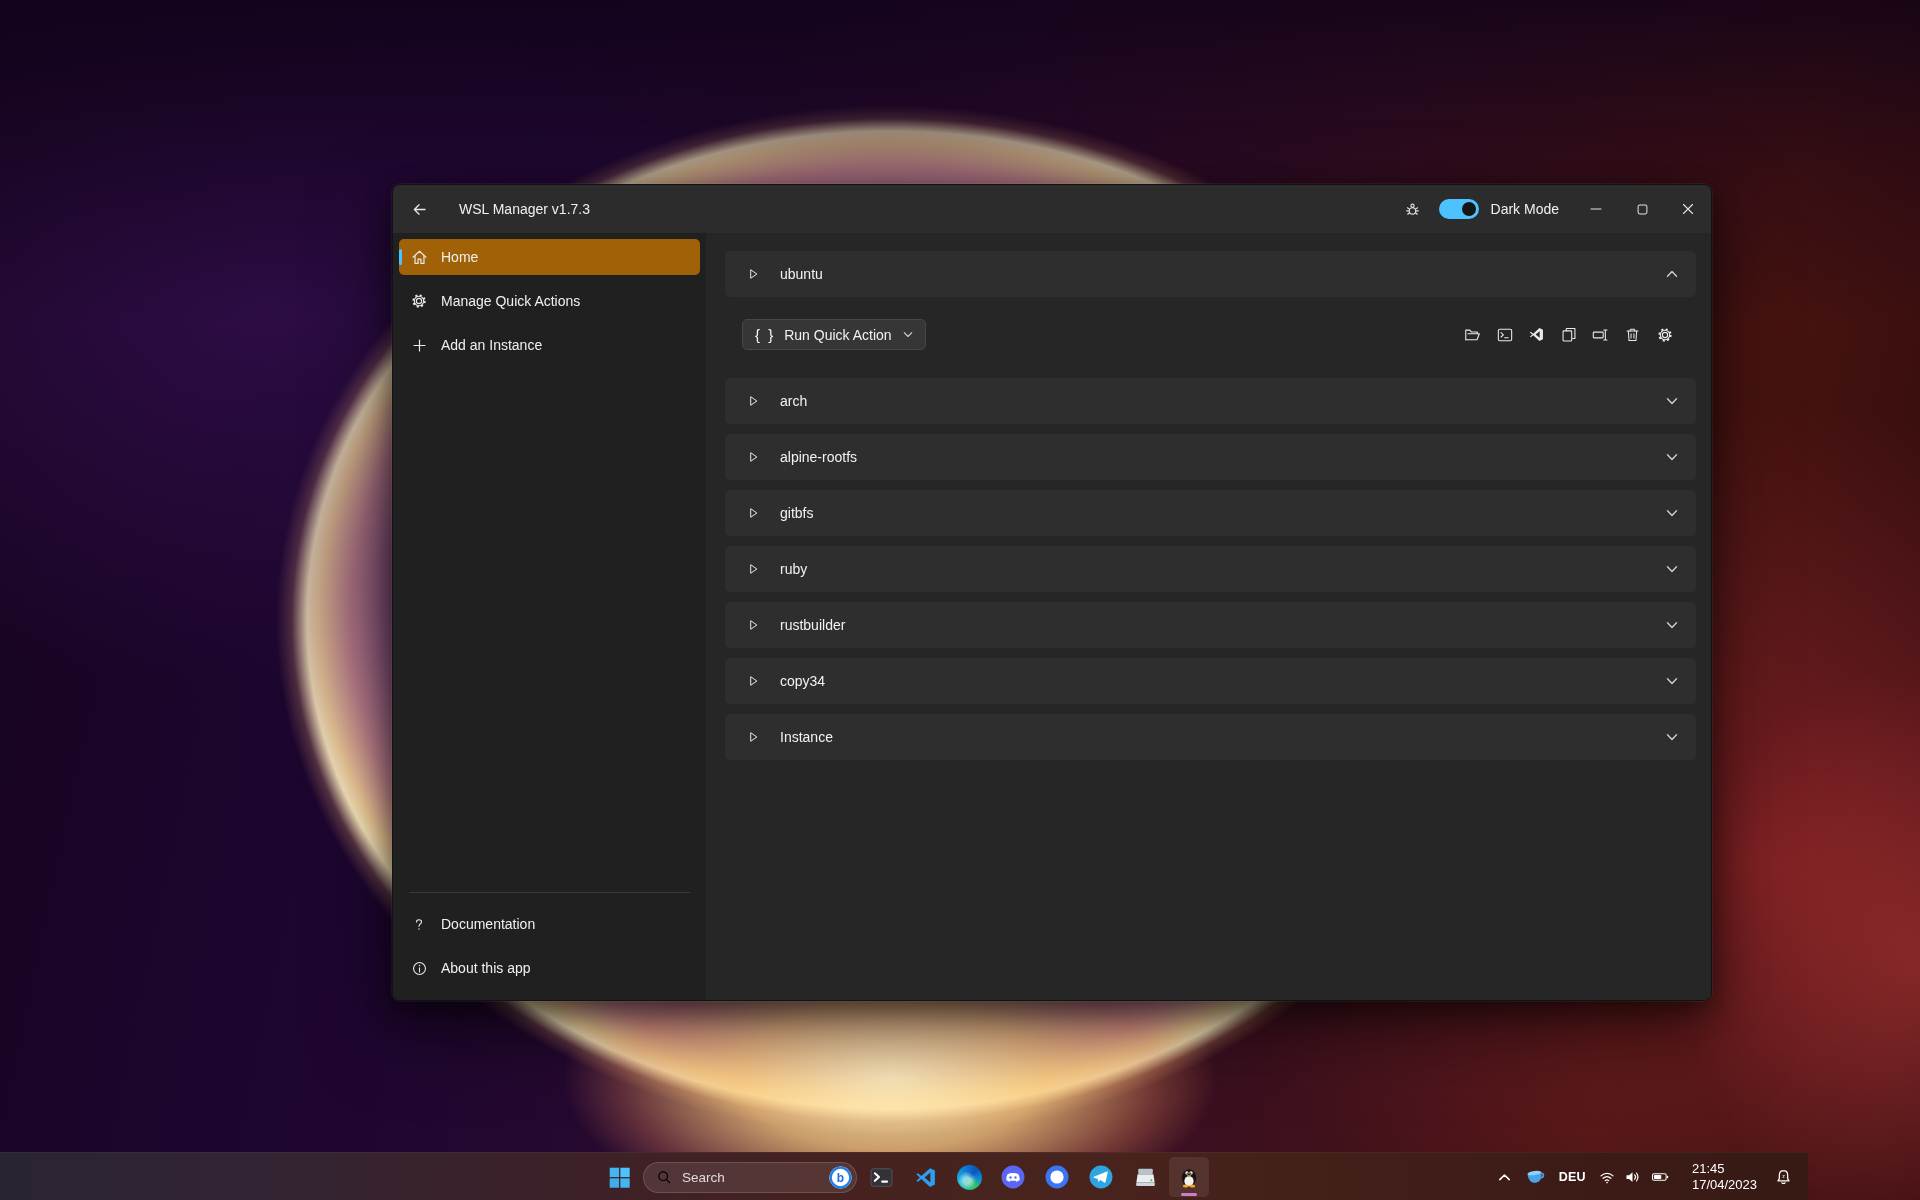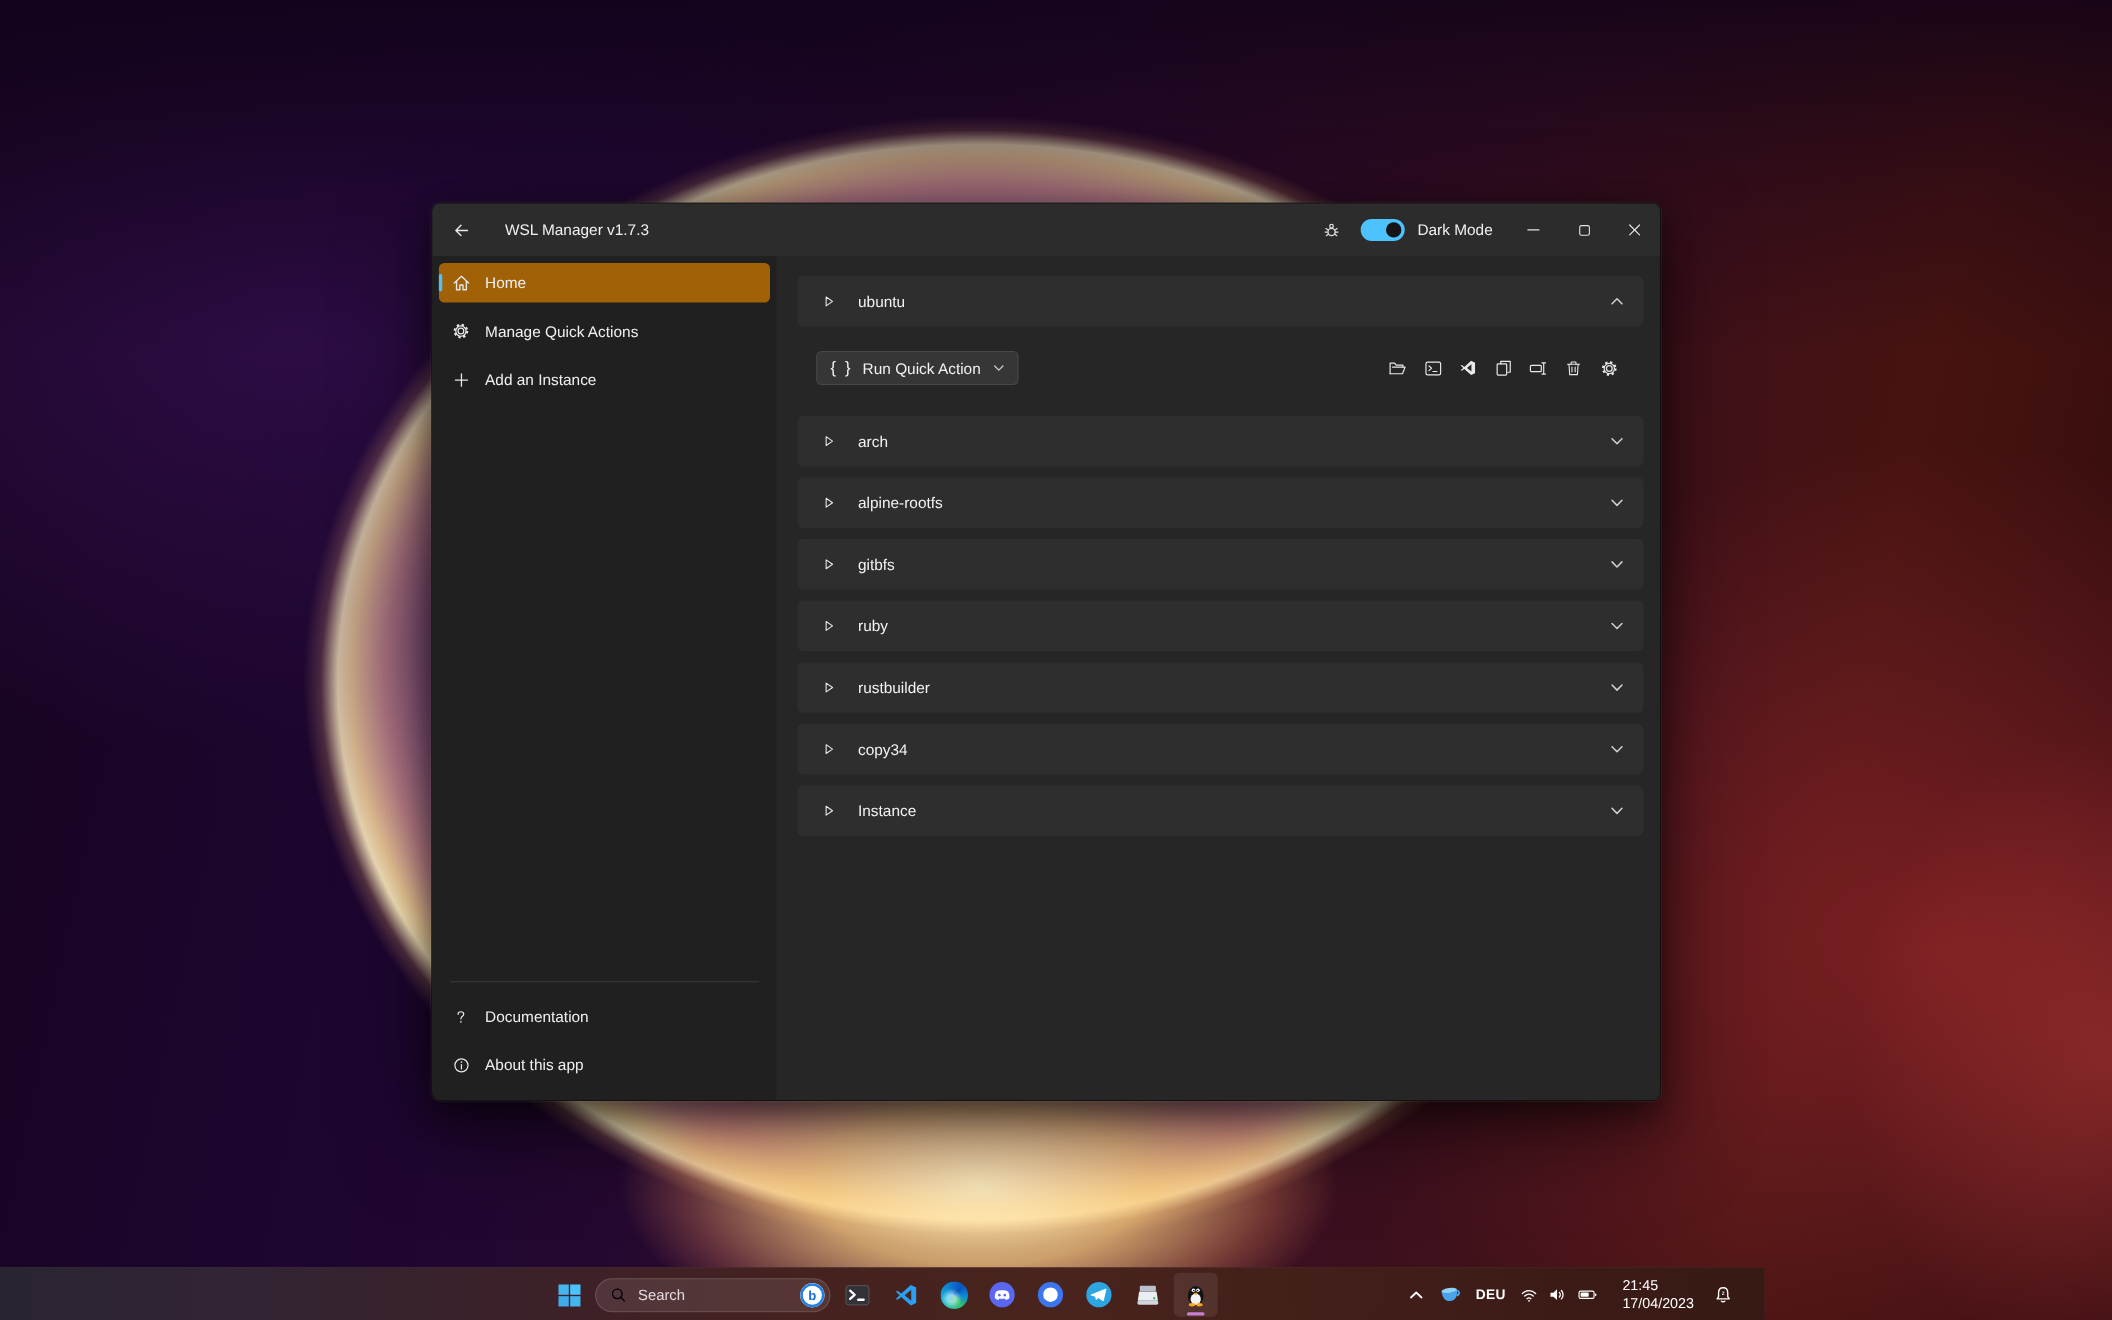--- a/index.html
+++ b/index.html
@@ -15,21 +15,21 @@
       radial-gradient(430px 205px at 890px 1078px, rgba(255,240,192,.92) 0%, rgba(255,207,128,.75) 35%, rgba(255,154,94,.28) 62%, rgba(255,154,94,0) 76%),
       radial-gradient(520px 430px at 500px 560px, rgba(30,8,50,.55) 0%, rgba(30,8,50,0) 68%),
       radial-gradient(620px 520px at 890px 620px, #54406e 0%, #5f4678 48%, #7d5288 68%, #b06f9b 80%, #e09a9f 87%, #ffd9a0 92%, #ffedc0 94%, rgba(255,184,122,.25) 96.5%, rgba(255,184,122,0) 99%),
       radial-gradient(800px 650px at 1760px 860px, rgba(200,50,60,.42) 0%, rgba(150,42,56,.22) 45%, rgba(150,42,56,0) 70%),
       radial-gradient(340px 420px at 1920px 960px, rgba(255,90,72,.30) 0%, rgba(255,90,72,0) 70%),
       radial-gradient(900px 550px at 260px 300px, rgba(65,20,98,.48) 0%, rgba(65,20,98,0) 70%),
       linear-gradient(102deg, #170420 0%, #1e0631 26%, #2b0a2e 45%, #3a0f22 64%, #471310 84%, #310b0e 100%);
   }
 
   
-  .window{position:absolute;left:392px;top:184px;width:1118px;height:817px;
+  .window{position:absolute;left:392px;top:184px;width:1320px;height:817px;
     background:#262626;border-radius:8px;overflow:hidden;color:#f2f2f2;
     border:1px solid rgba(0,0,0,.55);
     box-shadow:0 0 0 1px rgba(255,255,255,.05), 0 30px 80px rgba(0,0,0,.55), 0 10px 28px rgba(0,0,0,.45);
     display:flex;flex-direction:column;}
   .titlebar{flex:0 0 48px;background:#2c2c2c;display:flex;align-items:center;padding-left:8px;}
   .back-btn{width:36px;height:34px;display:flex;align-items:center;justify-content:center;
     background:transparent;border:none;color:#e9e9e9;border-radius:4px;}
   .window-title{margin-left:22px;font-size:14px;color:#f0f0f0;}
   .tb-right{margin-left:auto;display:flex;align-items:center;height:100%;}
   .bug-btn{width:34px;height:34px;display:flex;align-items:center;justify-content:center;
@@ -63,36 +63,36 @@
   .qa-btn{height:31px;background:#363636;border:1px solid #474747;border-radius:5px;display:flex;align-items:center;
     gap:9px;padding:0 12px;color:#f2f2f2;font-size:14px;}
   .qa-btn .braces{font-size:15px;letter-spacing:2px;color:#f5f5f5;}
   .qa-btn .chev{color:#cfcfcf;display:flex;margin-left:2px;}
   .toolbar{display:flex;align-items:center;gap:13px;height:31px;}
   .tool-btn{width:19px;height:24px;display:flex;align-items:center;justify-content:center;
     background:none;border:none;color:#e9e9e9;padding:0;}
   .icon svg{display:block;}
 
   
-  .taskbar{position:absolute;left:0;bottom:0;width:1604px;height:48px;
+  .taskbar{position:absolute;left:0;bottom:0;width:1808px;height:48px;
     border-top:1px solid rgba(255,255,255,.045);
     background:linear-gradient(90deg,#2a2431 0%,#322433 14%,#3c2129 30%,#45221f 46%,#49241e 60%,#431f1a 74%,#3c1b16 88%,#371a14 100%);}
   .tb-center{position:absolute;left:50%;top:4px;transform:translateX(-50%);display:flex;align-items:center;gap:4px;}
   .task-btn{width:40px;height:40px;border-radius:5px;display:flex;align-items:center;justify-content:center;
     background:transparent;border:none;position:relative;padding:0;}
   .task-btn.active{background:rgba(255,255,255,.08);}
   .task-btn.active::after{content:"";position:absolute;bottom:1px;left:50%;transform:translateX(-50%);
     width:16px;height:3px;border-radius:2px;background:#c780cf;}
   .search-pill{width:214px;height:31px;border-radius:16px;background:rgba(255,255,255,.095);
     border:1px solid rgba(255,255,255,.14);display:flex;align-items:center;padding:0 3px 0 12px;gap:10px;}
   .search-label{font-size:13.5px;color:#e2dade;flex:1;text-align:left;}
   .edge-orb{width:25px;height:25px;border-radius:50%;
     background:radial-gradient(circle at 40% 62%, rgba(255,255,255,.5) 0 16%, rgba(255,255,255,0) 42%),
       conic-gradient(from 150deg,#35c56a,#17b3db 28%,#0d71d0 55%,#0a54be 70%,#0d8ad6 85%,#35c56a);}
-  .tray{position:absolute;right:13px;top:0;height:48px;display:flex;align-items:center;padding-right:9px;gap:2px;}
+  .tray{position:absolute;right:0;top:0;height:48px;display:flex;align-items:center;padding-right:9px;gap:2px;}
   .tray-btn{height:40px;display:flex;align-items:center;justify-content:center;background:none;border:none;
     color:#fff;border-radius:5px;padding:0 5px;}
   .lang-label{font-size:12.5px;font-weight:700;letter-spacing:.3px;color:#fff;}
   .status-cluster{display:flex;align-items:center;gap:7px;}
   .clock{display:flex;flex-direction:column;align-items:flex-start;justify-content:center;color:#fff;
     font-size:13px;line-height:16px;margin:0 4px 0 9px;}
 </style>
 </head>
 <body>
 

